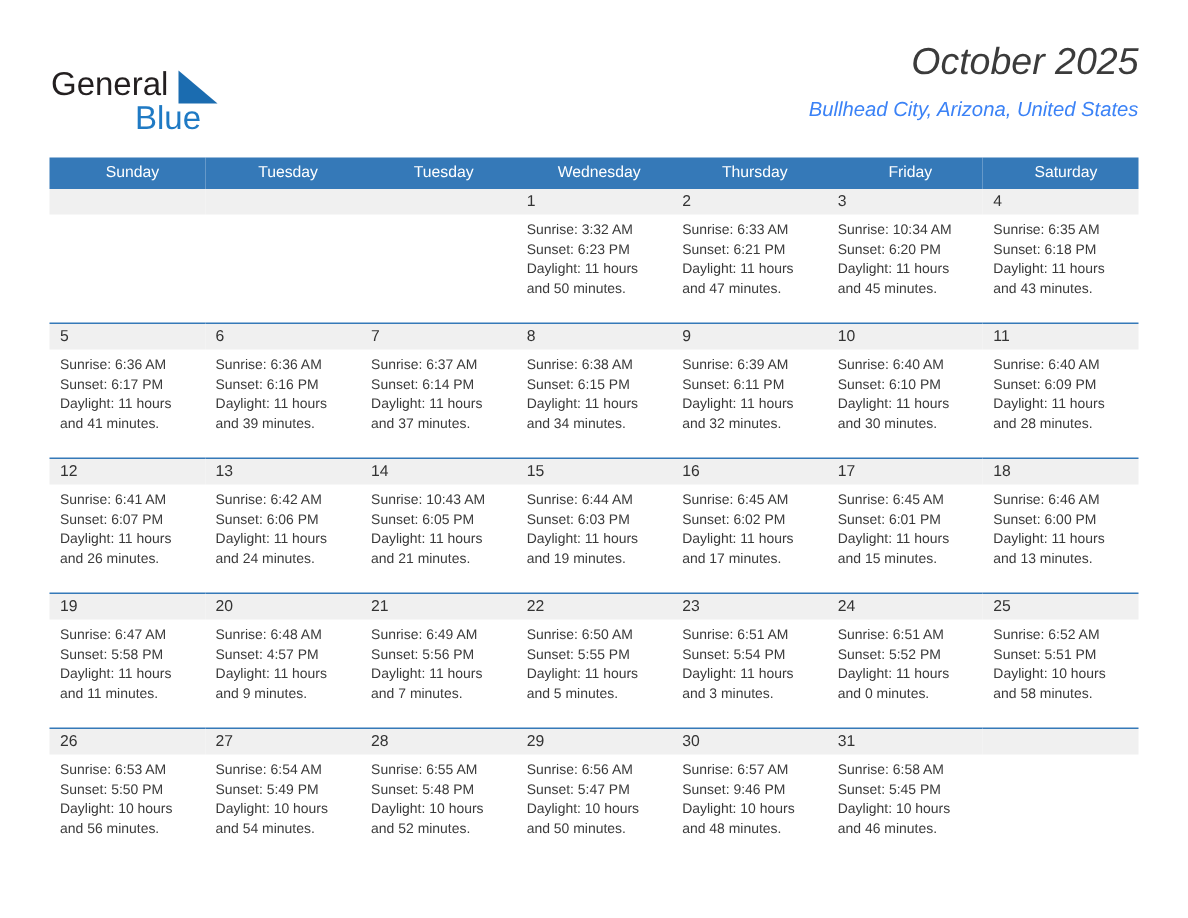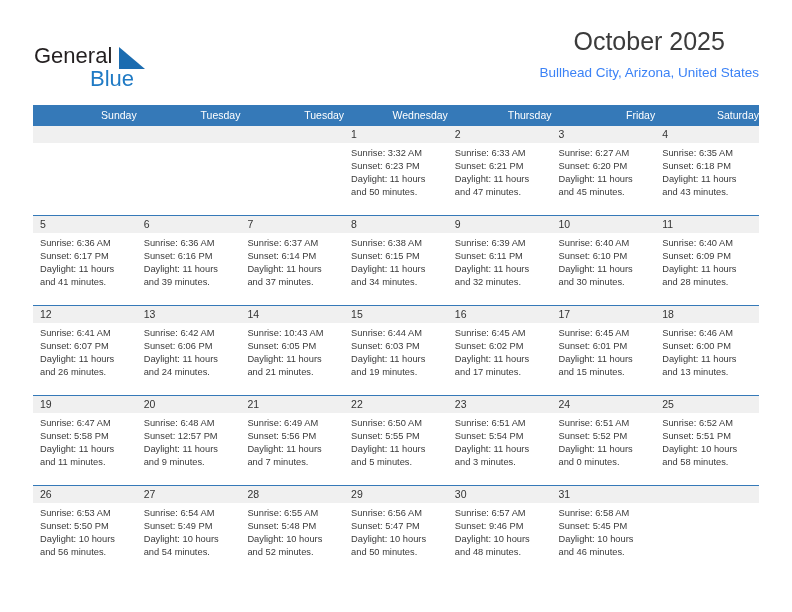--- a/index.html
+++ b/index.html
@@ -60,21 +60,22 @@
     width: 0;
     height: 0;
     border-left: 26px solid #1b6cb0;
     border-top: 22px solid transparent;
   }
 
   .title-block {
     position: absolute;
     right: 0;
     top: 0;
-    text-align: center;
+    text-align: right;
+    font-style: italic;
   }
   .month-title {
     font-size: 25px;
     color: #3b3b3b;
     line-height: 30px;
     white-space: nowrap;
     font-weight: normal;
     margin: 0;
   }
   .location {
@@ -92,21 +93,21 @@
     top: 105px;
     width: 726px;
     border-collapse: collapse;
     table-layout: fixed;
   }
   .calendar th {
     background: #3579b8;
     color: #ffffff;
     font-size: 10.5px;
     font-weight: normal;
-    text-align: right;
+    text-align: center;
     padding: 5px 0 5px 7px;
     height: 9px;
     line-height: 11px;
     border: none;
   }
   .calendar td {
     vertical-align: top;
     padding: 0;
     height: 89px;
     border: none;
@@ -216,21 +217,21 @@
                 <div>Sunset: 6:21 PM</div>
                 <div>Daylight: 11 hours</div>
                 <div>and 47 minutes.</div>
               </div>
             </div>
           </td>
           <td>
             <div class="cell filled">
               <div class="daynum-band">3</div>
               <div class="lines">
-                <div>Sunrise: 6:27 AM</div>
+                <div>Sunrise: 10:34 AM</div>
                 <div>Sunset: 6:20 PM</div>
                 <div>Daylight: 11 hours</div>
                 <div>and 45 minutes.</div>
               </div>
             </div>
           </td>
           <td>
             <div class="cell filled">
               <div class="daynum-band">4</div>
               <div class="lines">
@@ -410,21 +411,21 @@
                 <div>Daylight: 11 hours</div>
                 <div>and 11 minutes.</div>
               </div>
             </div>
           </td>
           <td>
             <div class="cell filled">
               <div class="daynum-band">20</div>
               <div class="lines">
                 <div>Sunrise: 6:48 AM</div>
-                <div>Sunset: 12:57 PM</div>
+                <div>Sunset: 4:57 PM</div>
                 <div>Daylight: 11 hours</div>
                 <div>and 9 minutes.</div>
               </div>
             </div>
           </td>
           <td>
             <div class="cell filled">
               <div class="daynum-band">21</div>
               <div class="lines">
                 <div>Sunrise: 6:49 AM</div>

